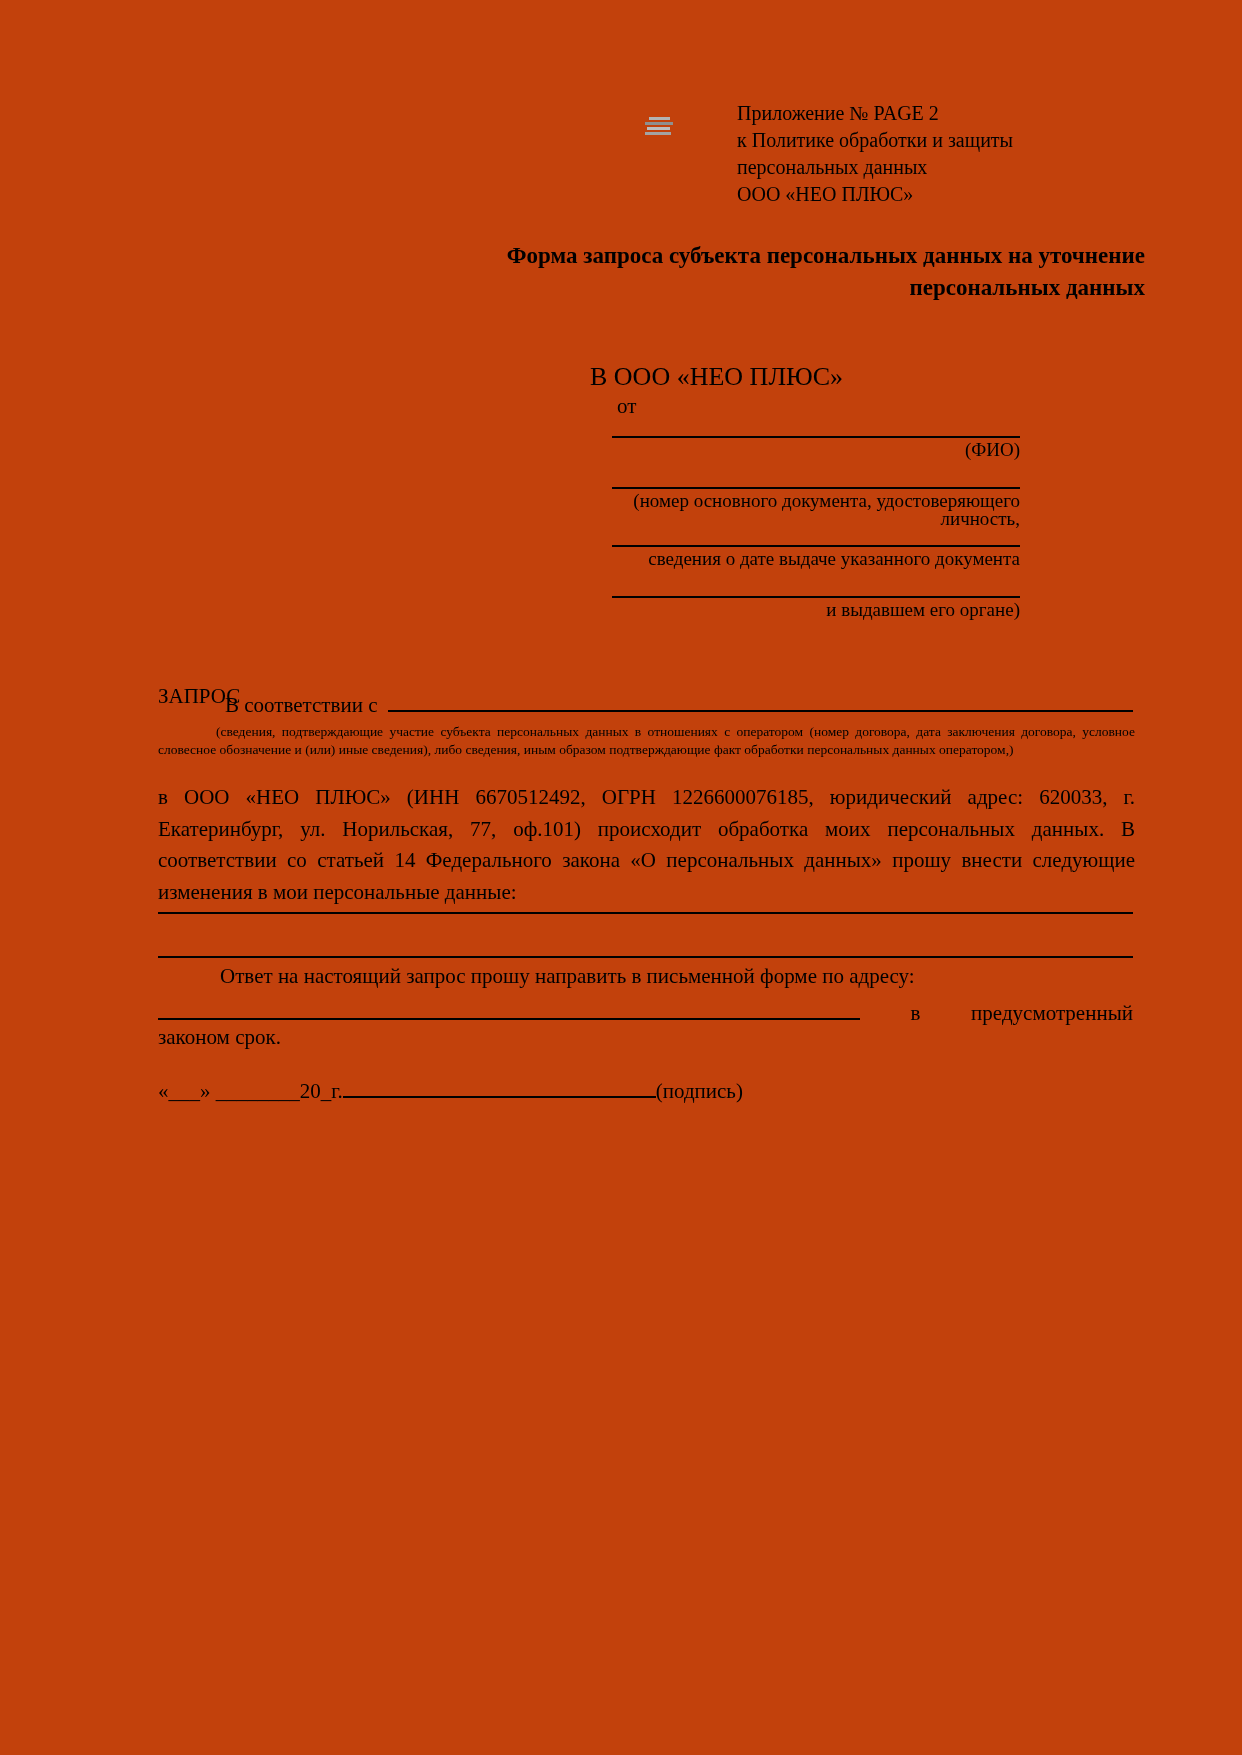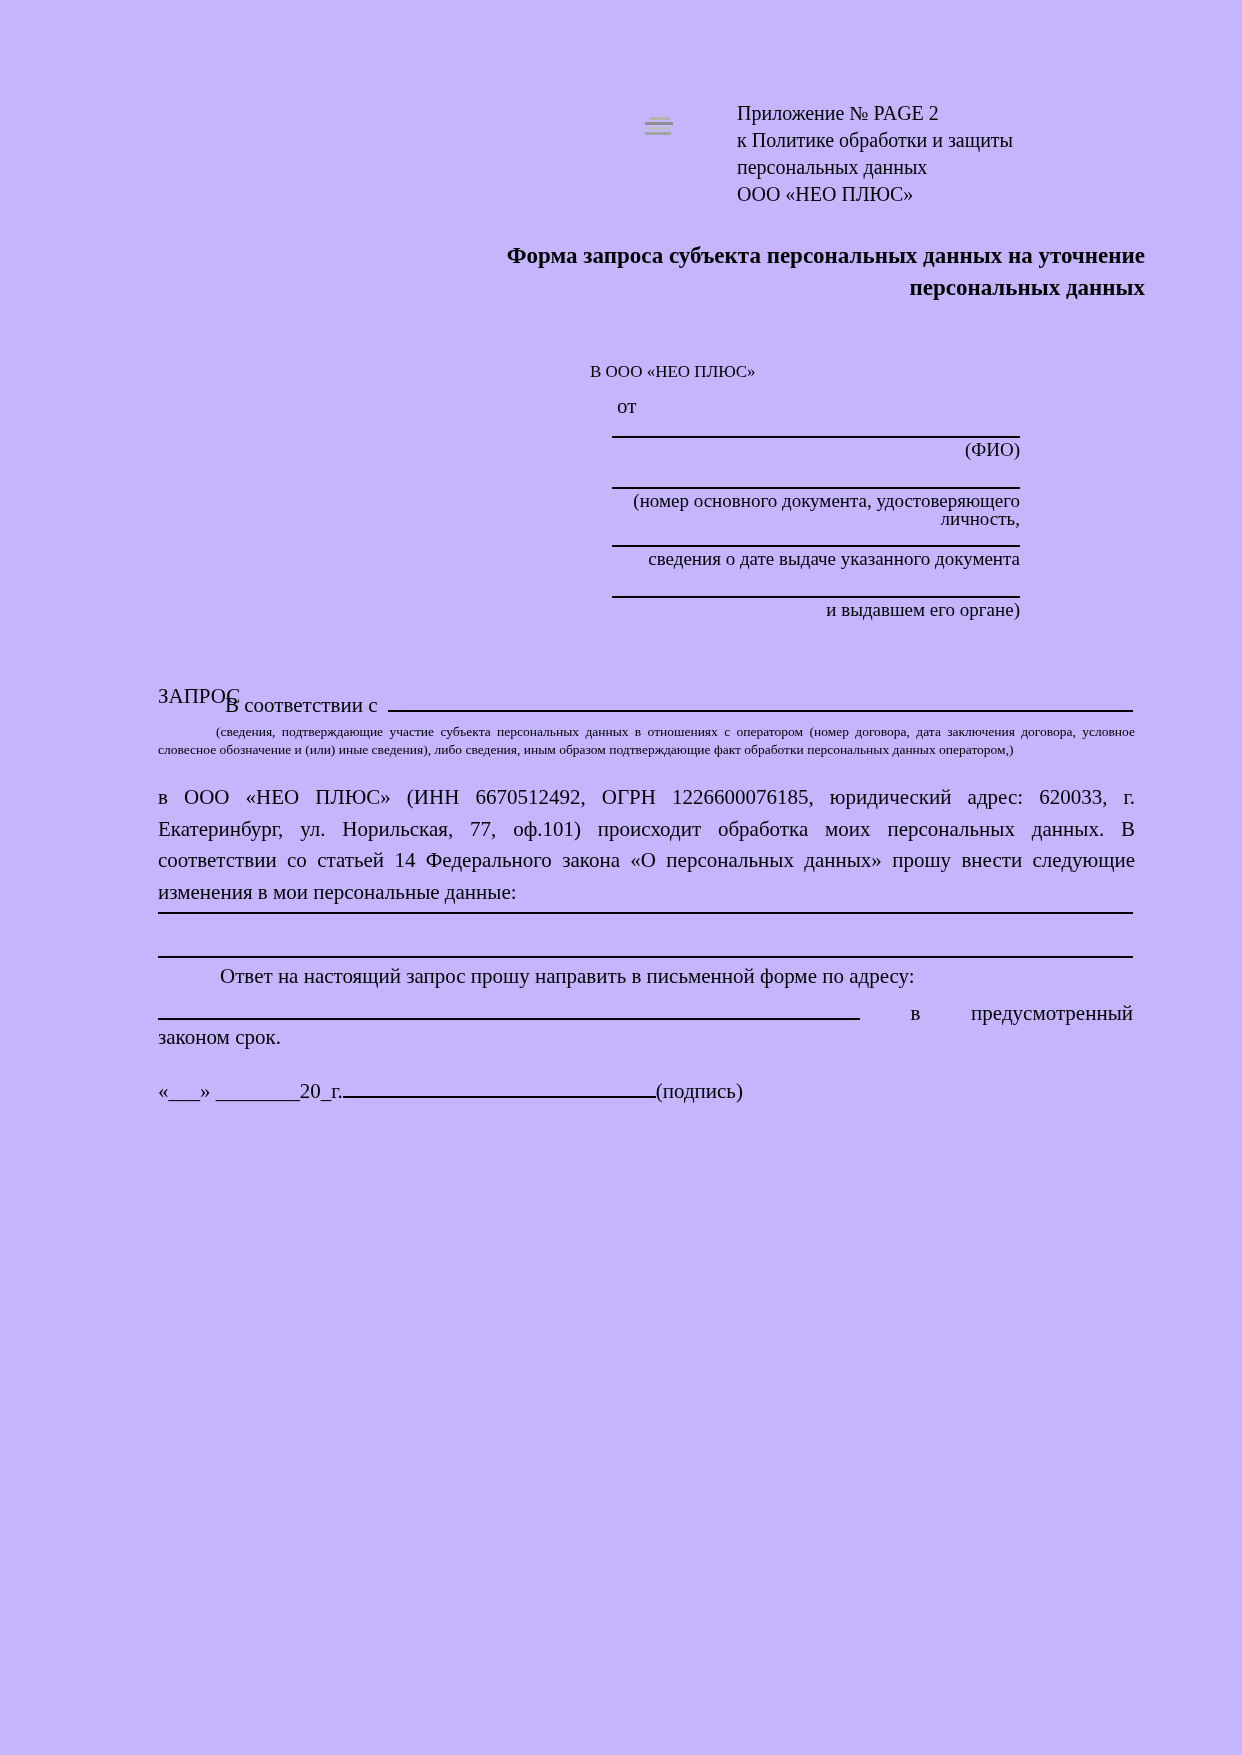--- a/index.html
+++ b/index.html
@@ -1,21 +1,21 @@
 <!DOCTYPE html>
 <html><head>
 <meta charset="utf-8">
 <style>
   * { box-sizing: border-box; margin: 0; padding: 0; }
   html, body { background: #ffffff; }
   .page {
     position: relative;
     width: 1242px;
     height: 1755px;
-    background: #c4b5fd;
+    background: #c2410c;
     font-family: "Liberation Serif", "DejaVu Serif", serif;
     color: #000000;
     overflow: hidden;
   }
   
   .artifact { position: absolute; left: 645px; top: 117px; width: 28px; height: 20px; }
   .artifact .stripe { height: 3px; margin-bottom: 2px; }
   .artifact .s1 { width: 21px; margin-left: 4px; background: #b3b3b3; }
   .artifact .s2 { width: 28px; background: #8f8f8f; }
   .artifact .s3 { width: 23px; margin-left: 2px; background: #bdbdbd; }
@@ -24,21 +24,21 @@
   .header-block {
     position: absolute; left: 737px; top: 100px;
     font-size: 20px; line-height: 27px; white-space: nowrap;
   }
 
   .doc-title {
     position: absolute; left: 135px; top: 240px; width: 1010px;
     text-align: right; font-weight: bold; font-size: 23px; line-height: 32px;
   }
 
-  .addressee-to { position: absolute; left: 590px; top: 362px; font-size: 17px; }
+  .addressee-to { position: absolute; left: 590px; top: 362px; font-size: 26px; }
   .addressee-from { position: absolute; left: 617px; top: 394px; font-size: 21px; }
 
   .fields { position: absolute; left: 612px; top: 436px; width: 408px; }
   .fields .fline { position: absolute; left: 0; width: 408px; height: 0; border-top: 2px solid #000; }
   .fields .fcap { position: absolute; left: 0; width: 408px; text-align: right; font-size: 19px; line-height: 18px; }
   .fl1 { top: 0; }   .fc1 { top: 5px; }
   .fl2 { top: 51px; } .fc2 { top: 56px; }
   .fl3 { top: 109px; } .fc3 { top: 114px; }
   .fl4 { top: 160px; } .fc4 { top: 165px; }
 

